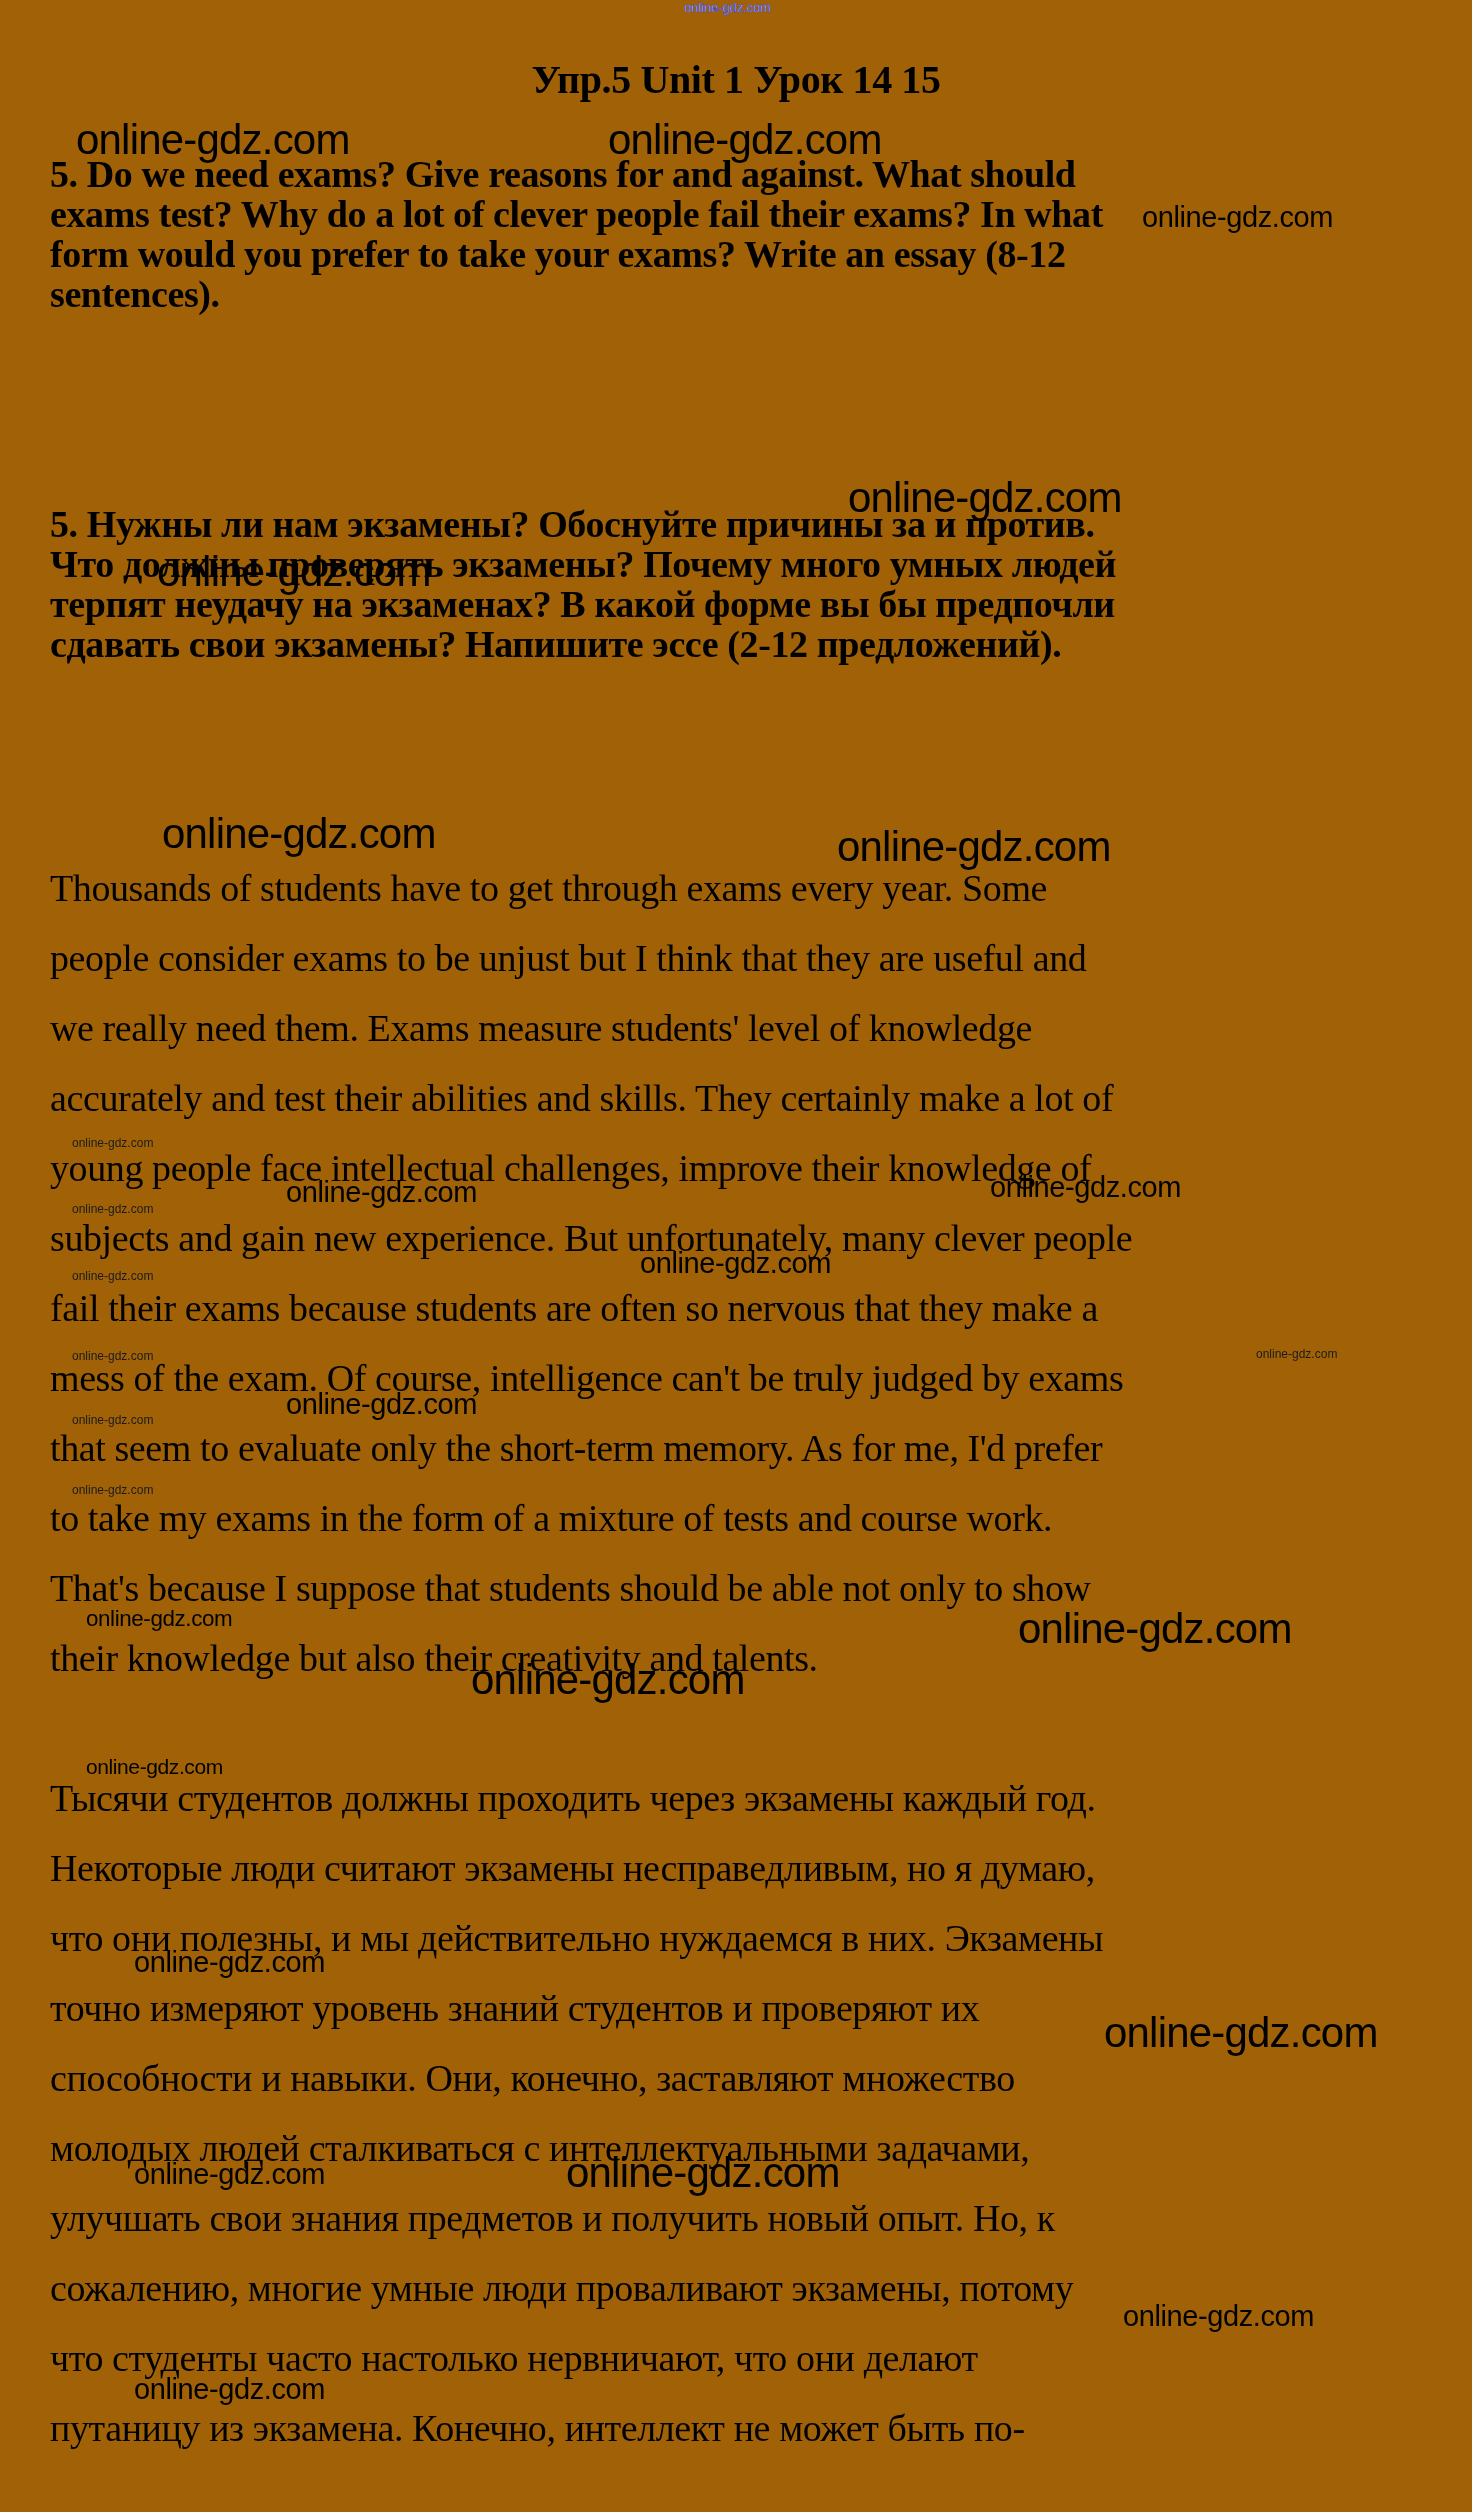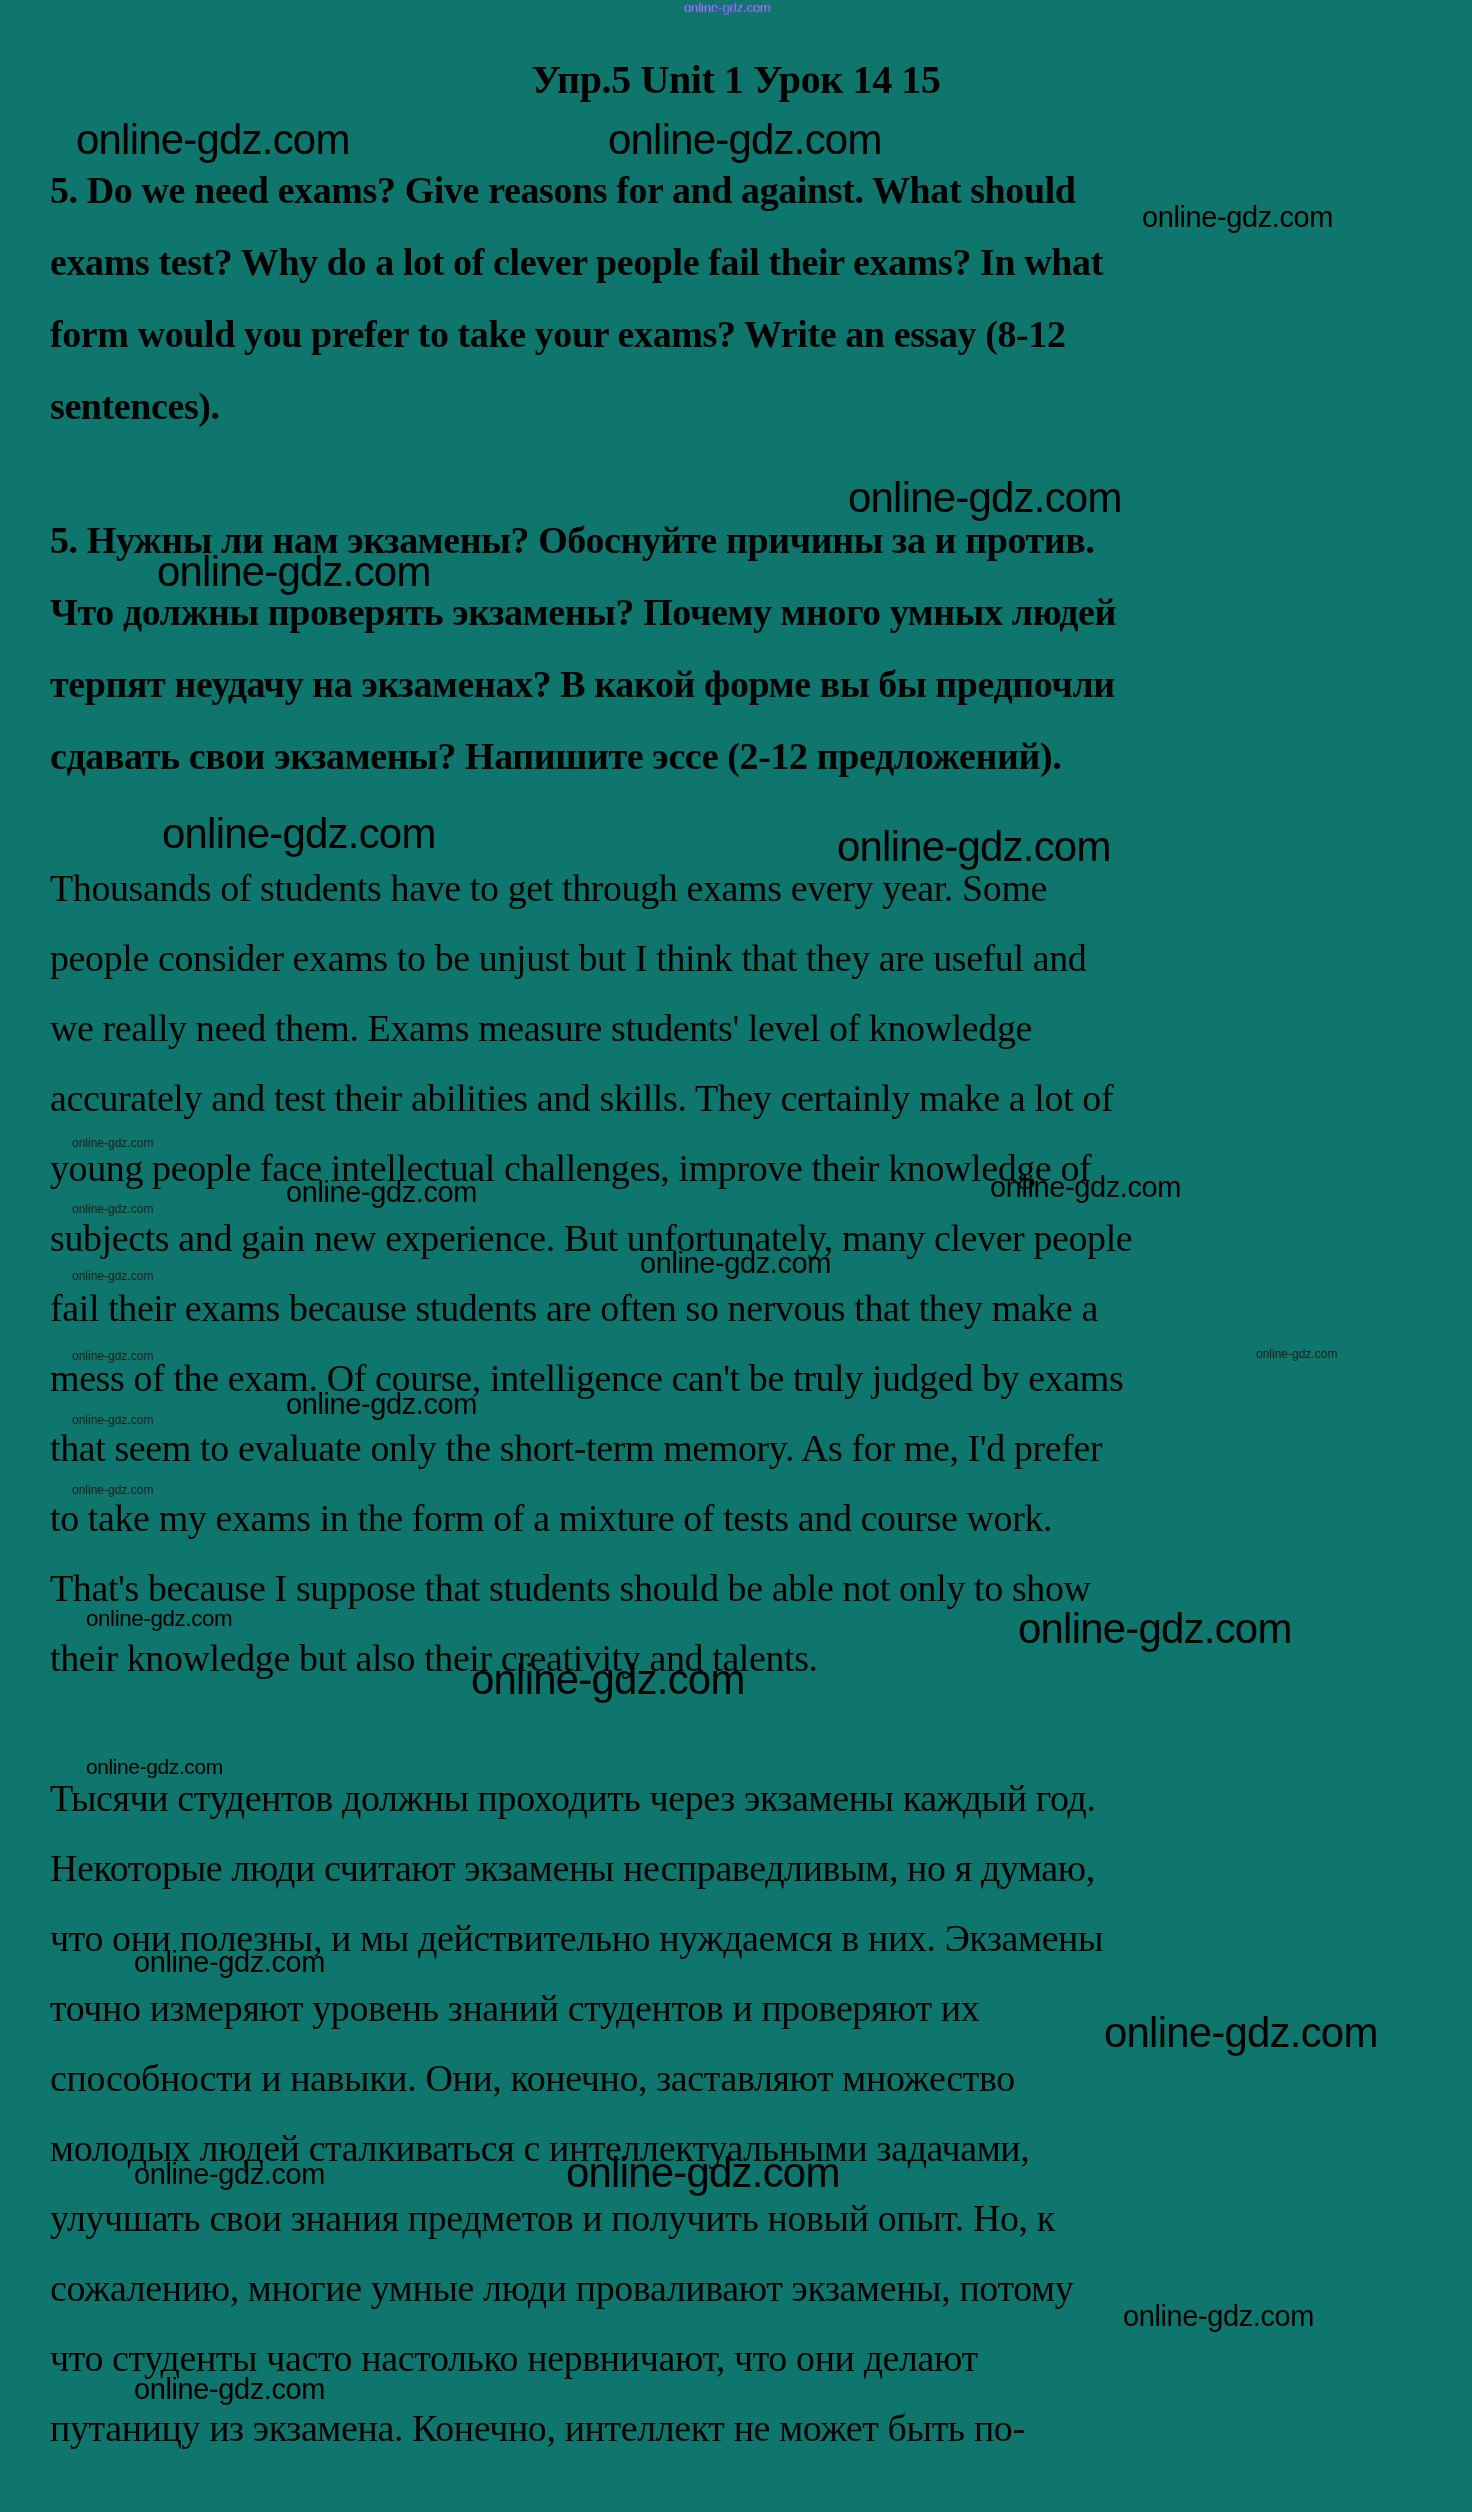--- a/index.html
+++ b/index.html
@@ -4,21 +4,21 @@
 <style>
   html, body {
     margin: 0;
     padding: 0;
     background: #ffffff;
   }
   .page {
     position: relative;
     width: 1472px;
     height: 2512px;
-    background: #0f766e;
+    background: #a16207;
     overflow: hidden;
     font-family: "Liberation Serif", serif;
     color: #000000;
   }
   .title {
     position: absolute;
     top: 56px;
     left: 0;
     width: 100%;
     margin: 0;
@@ -30,21 +30,21 @@
   }
   .para {
     position: absolute;
     left: 50px;
     white-space: pre;
     letter-spacing: -0.4px;
   }
   .task {
     font-size: 38px;
     font-weight: bold;
-    line-height: 72px;
+    line-height: 40px;
   }
   .essay {
     font-size: 38px;
     font-weight: normal;
     line-height: 70px;
   }
   .wm {
     position: absolute;
     font-family: "Liberation Sans", sans-serif;
     color: #000000;

